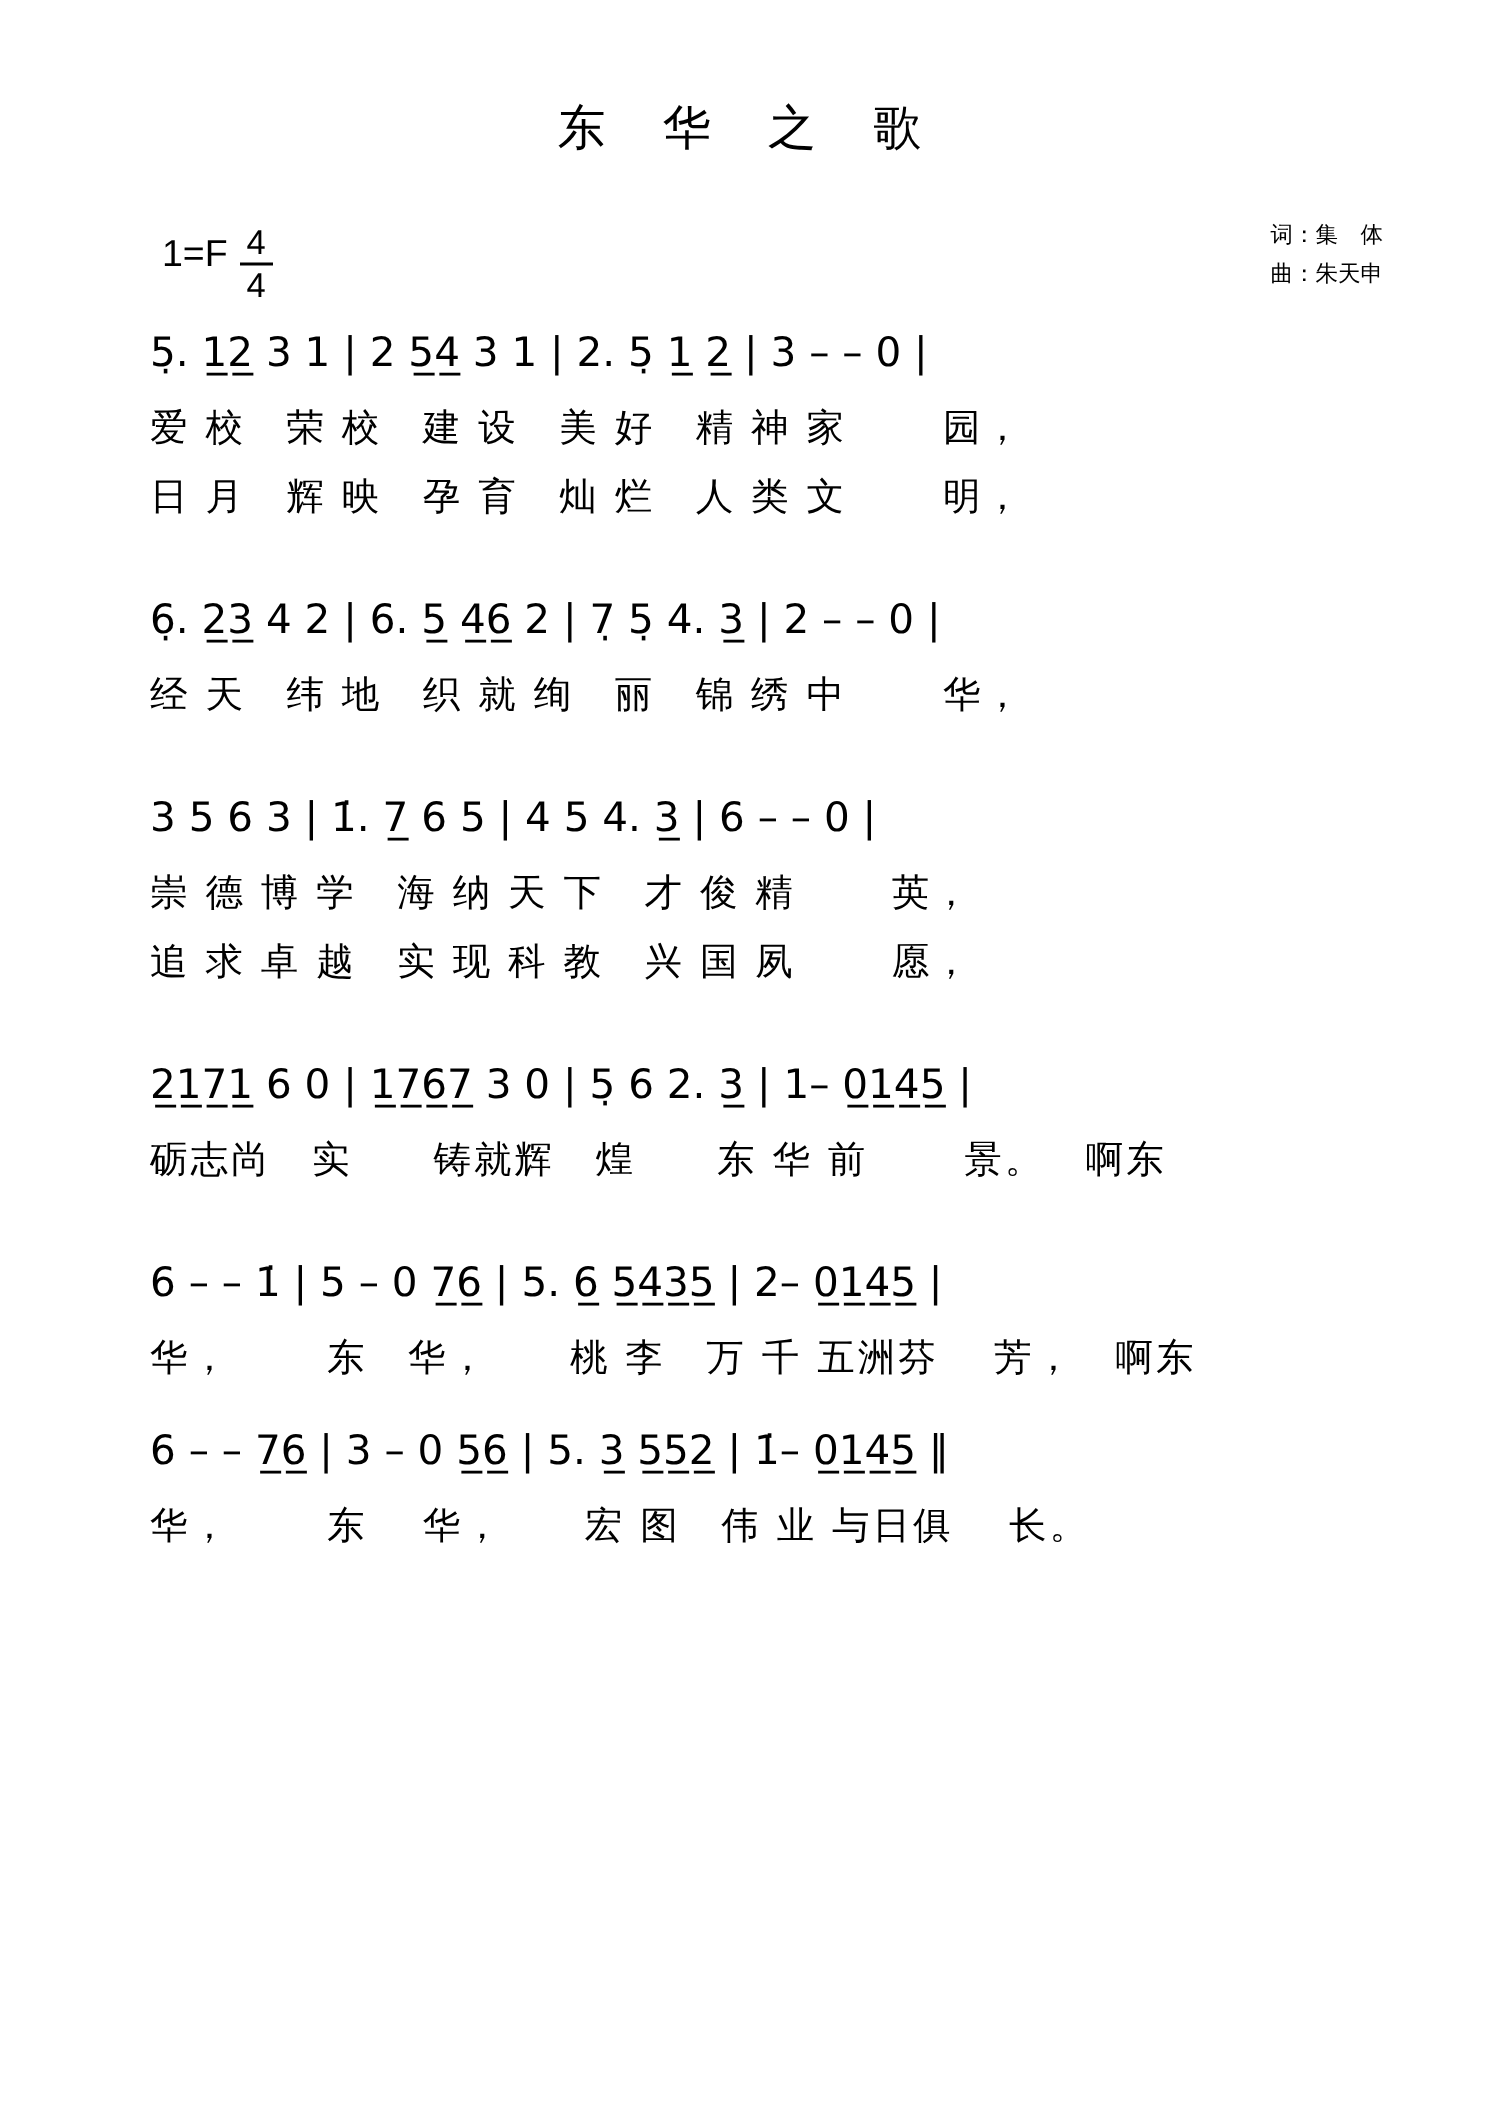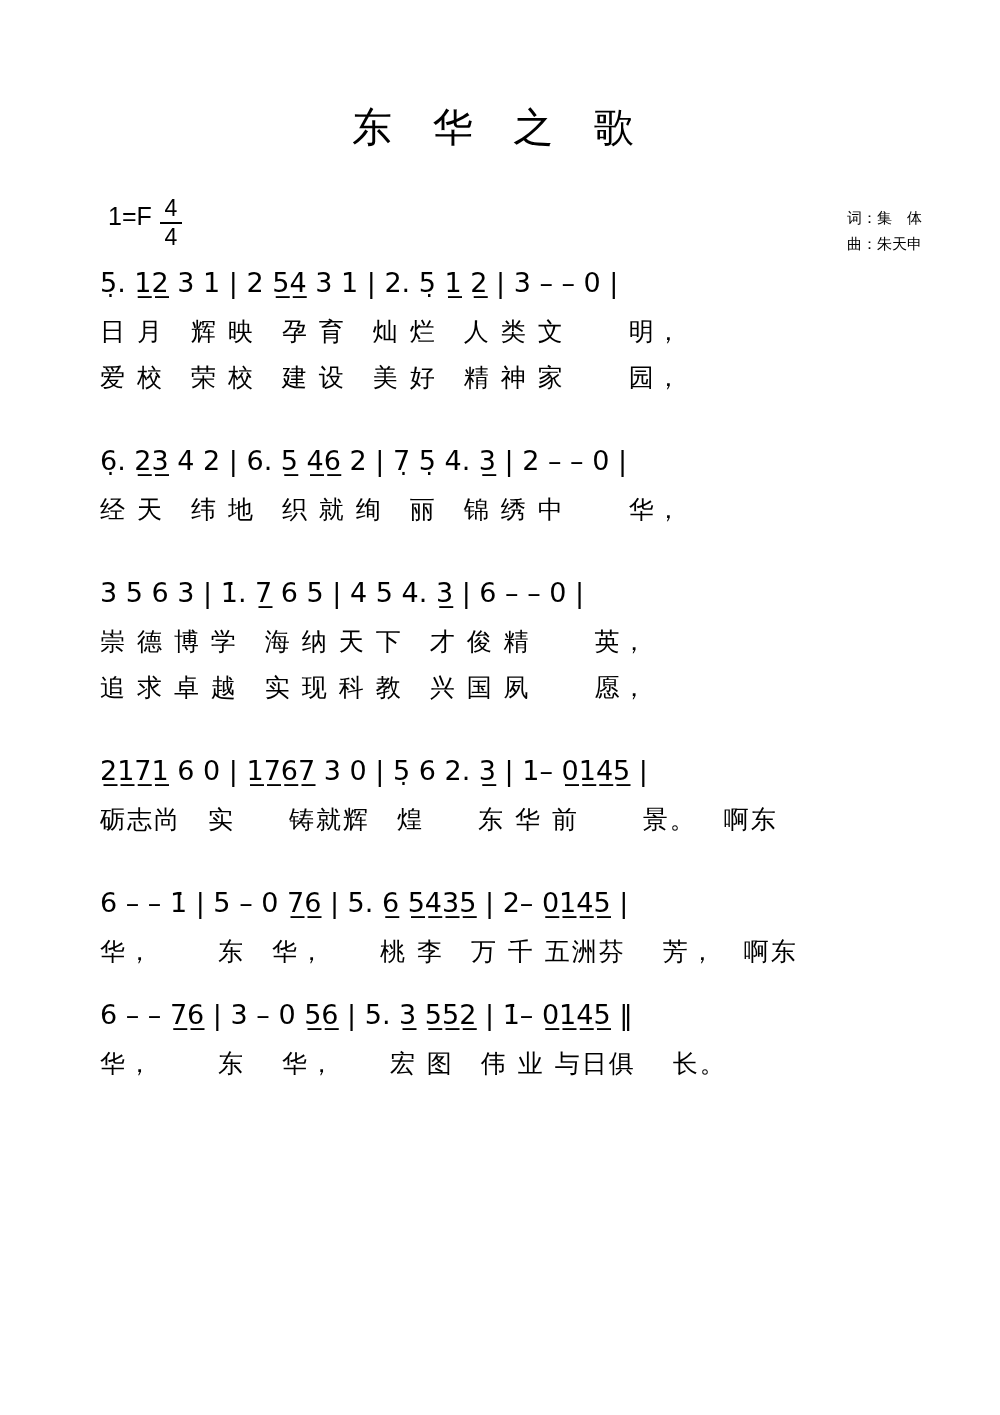--- a/index.html
+++ b/index.html
@@ -17,25 +17,25 @@
   }
   .sheet {
     width: 1000px;
     height: 1415px;
     position: relative;
     box-sizing: border-box;
     padding: 0;
   }
   .title {
     text-align: center;
-    font-size: 40px;
+    font-size: 32px;
     letter-spacing: 14px;
     font-weight: normal;
     margin: 0;
-    padding-top: 100px;
+    padding-top: 64px;
     font-family: "DejaVu Sans", "Liberation Sans", sans-serif;
   }
 
   
   .header-row {
     position: relative;
     height: 70px;
     margin-top: 32px;
   }
   .keysig {
@@ -68,21 +68,21 @@
     margin: 0 auto;
   }
   .meter .den {
     display: block;
     font-size: 23px;
     padding-top: 2px;
   }
   .credits {
     position: absolute;
     right: 78px;
-    top: 18px;
+    top: 3px;
     text-align: left;
     font-size: 15px;
     line-height: 26px;
     font-family: "DejaVu Sans", "Liberation Sans", sans-serif;
   }
 
   
   .system {
     position: relative;
     margin: 0 16px 0 0;
@@ -125,22 +125,22 @@
       </span>
     </div>
     <div class="credits">
       <div>词：集　体</div>
       <div>曲：朱天申</div>
     </div>
   </div>
 
   <div class="system">
     <div class="notes">5̣.  1̲2̲  3  1  |  2  5̲4̲  3  1  |  2. 5̣  1̲ 2̲  |  3  –  –  0  |</div>
+    <div class="lyric sp-lg">爱 校　荣 校　建 设　美 好　精 神 家　　 园，</div>
     <div class="lyric sp-lg">日 月　辉 映　孕 育　灿 烂　人 类 文　　 明，</div>
-    <div class="lyric sp-lg">爱 校　荣 校　建 设　美 好　精 神 家　　 园，</div>
   </div>
 
   <div class="gap-md"></div>
 
   <div class="system">
     <div class="notes">6̣.  2̲3̲  4  2  |  6.  5̲  4̲6̲  2  |  7̣  5̣  4. 3̲  |  2  –  –  0  |</div>
     <div class="lyric sp-lg">经 天　纬 地　织 就 绚　丽　锦 绣 中　　 华，</div>
   </div>
 
   <div class="gap-md"></div>

